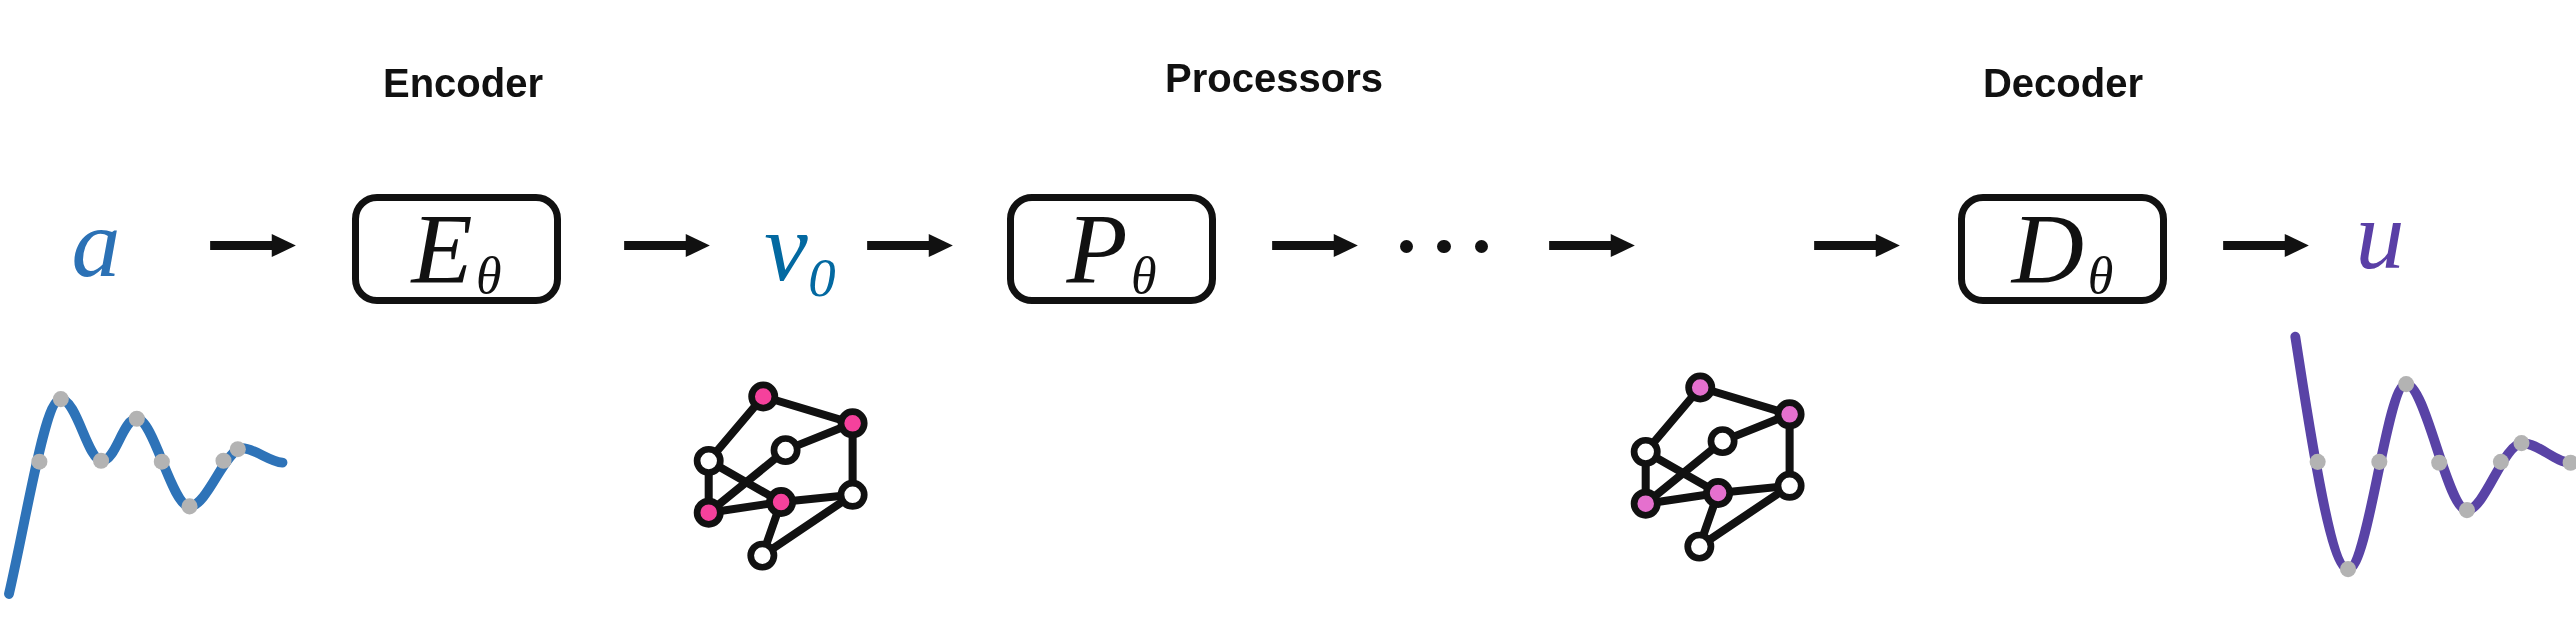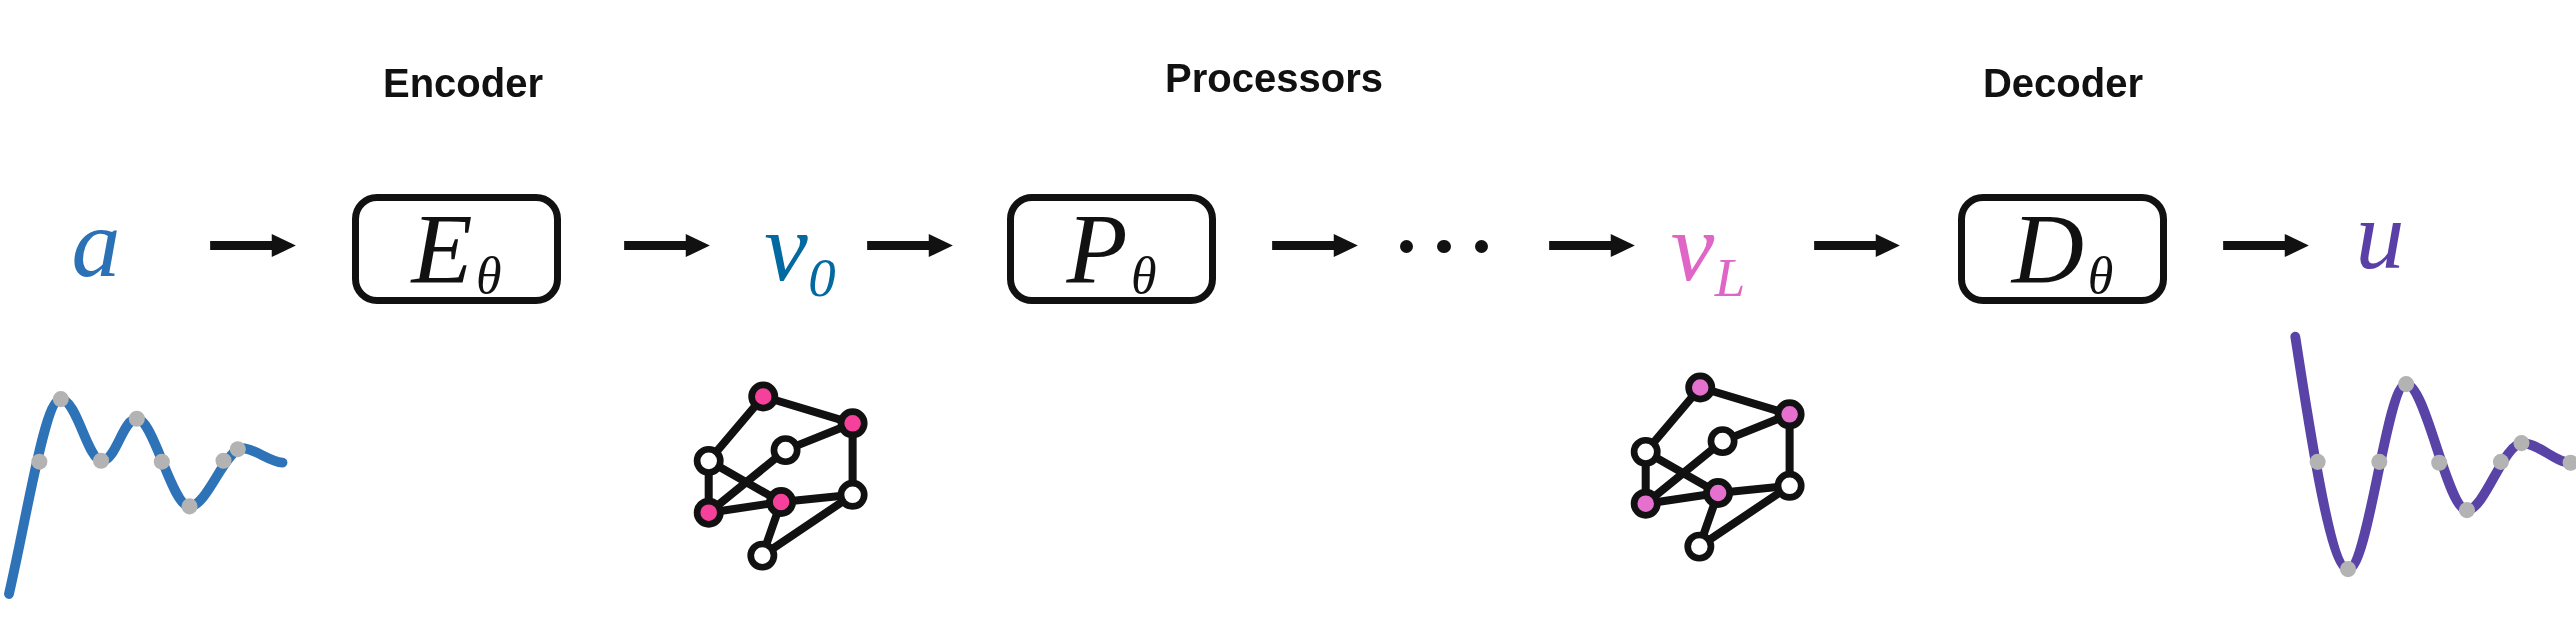--- a/index.html
+++ b/index.html
@@ -87,23 +87,20 @@
     <i></i>
       <i></i>
       <i></i>
   </div>
 
   <svg class="arrow" style="left:1548px;top:233px" width="88" height="25" viewBox="0 0 98 28">
     <line x1="1" y1="14" x2="74" y2="14" stroke="#111" stroke-width="10"></line>
       <polygon points="70,1 97,14 70,27" fill="#111"></polygon>
   </svg>
 
-  <div class="sym" style="left: 1708px; top: 252px; color: rgb(223, 101, 198);">
-    <span>v</span><span class="sub">L</span>
-  </div>
 
   <svg class="arrow" style="left:1813px;top:233px" width="88" height="25" viewBox="0 0 98 28">
     <line x1="1" y1="14" x2="74" y2="14" stroke="#111" stroke-width="10"></line>
       <polygon points="70,1 97,14 70,27" fill="#111"></polygon>
   </svg>
 
   <div class="op-box" style="left:1958px;top:194px">
     <span class="op-letter">D</span>
       <span class="op-sub">θ</span>
   </div>

